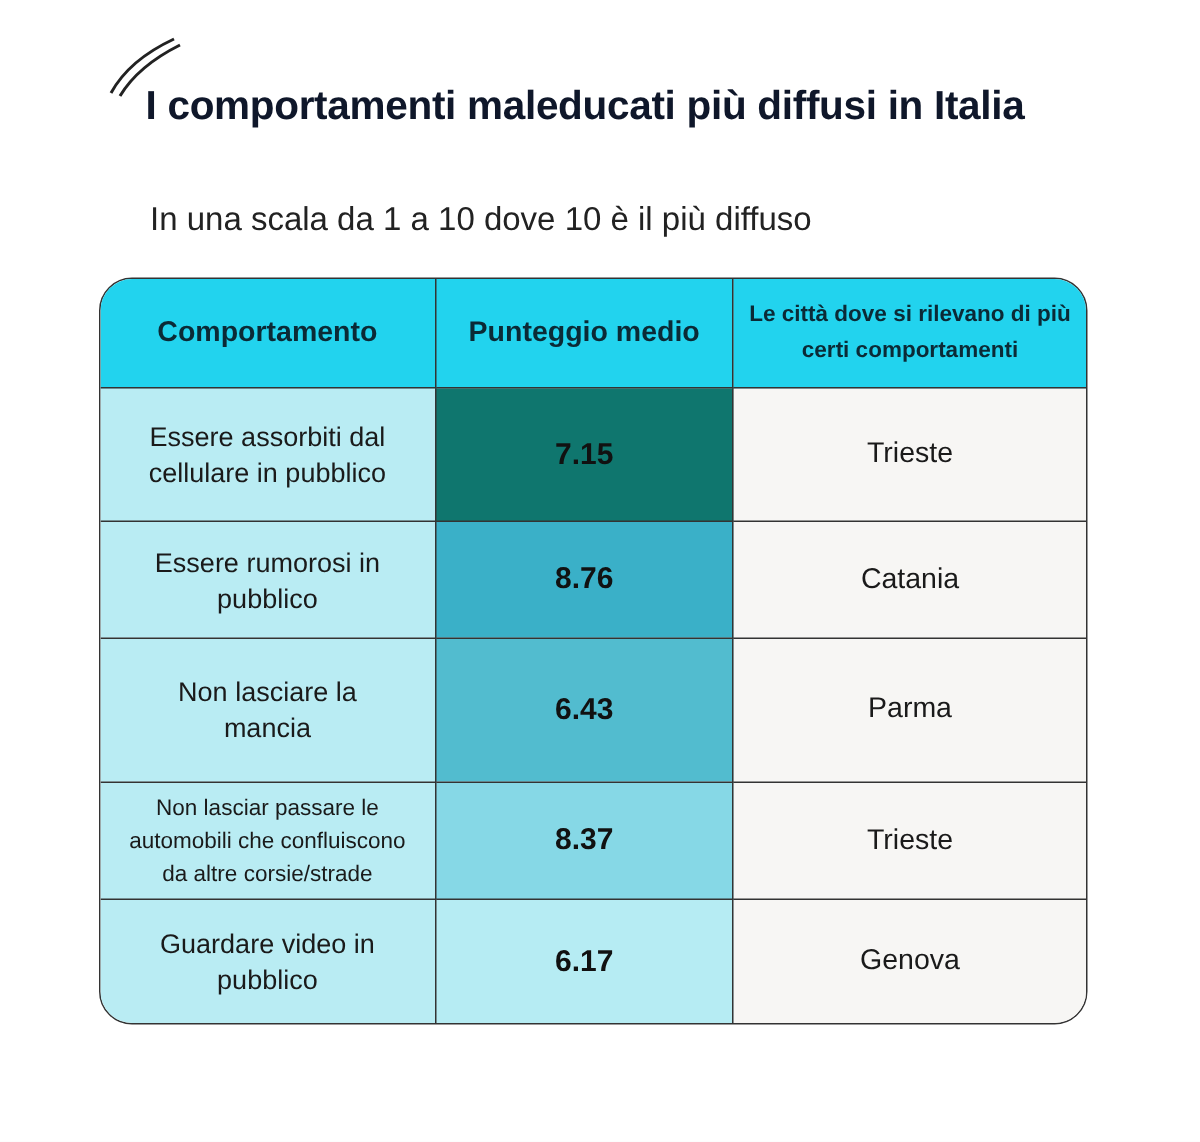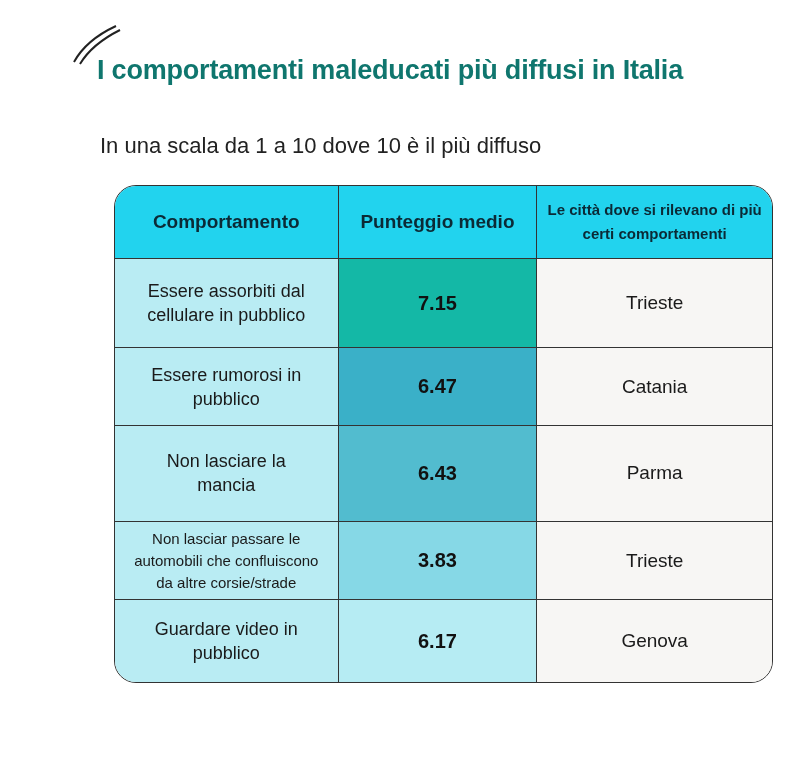--- a/index.html
+++ b/index.html
@@ -1,20 +1,20 @@
 <!DOCTYPE html>
 <html><head>
 <meta charset="utf-8">
 <style>
   html, body { margin: 0; padding: 0; background: #ffffff; }
   body { width: 800px; height: 761px; position: relative; font-family: "Liberation Sans", sans-serif; color: #111; overflow: hidden; }
   .deco { position: absolute; left: 72px; top: 22px; }
-  .title { position: absolute; left: 97px; top: 52px; width: 620px; font-size: 27px; font-weight: bold; line-height: 36px; color: #0f766e; letter-spacing: -0.2px; }
+  .title { position: absolute; left: 97px; top: 52px; width: 620px; font-size: 27px; font-weight: bold; line-height: 36px; color: #0f172a; letter-spacing: -0.2px; }
   .subtitle { position: absolute; left: 100px; top: 133px; font-size: 22px; color: #222; }
-  .table-wrap { position: absolute; left: 66px; top: 185px; width: 657px; height: 496px; border: 1.5px solid #333; border-radius: 22px; overflow: hidden; background: #f7f6f4; margin-left: 48px; }
+  .table-wrap { position: absolute; left: 66px; top: 185px; width: 657px; height: 496px; border: 1.5px solid #333; border-radius: 22px; overflow: hidden; background: #f7f6f4; }
   table { border-collapse: collapse; width: 100%; height: 100%; table-layout: fixed; }
   th, td { border: 1px solid #333; text-align: center; vertical-align: middle; padding: 0 4px; }
   tr:first-child th { border-top: none; }
   tr:last-child td { border-bottom: none; }
   th:first-child, td:first-child { border-left: none; }
   th:last-child, td:last-child { border-right: none; }
   th { background: #22d3ee; color: #0b2a36; font-weight: bold; height: 72px; }
   th.h1, th.h2 { font-size: 19px; }
   th.h3 { font-size: 15px; line-height: 24px; }
   td.behavior { background: #b9ecf3; font-size: 18px; line-height: 24px; color: #1a1a1a; }
@@ -42,36 +42,36 @@
         <col class="c3">
       </colgroup>
     <tbody>
         <tr>
       <th class="h1">Comportamento</th>
       <th class="h2">Punteggio medio</th>
       <th class="h3">Le città dove si rilevano di più certi comportamenti</th>
     </tr>
     <tr style="height:89px">
       <td class="behavior" style="padding:0 32px">Essere assorbiti dal cellulare in pubblico</td>
-      <td class="score" style="background:#14b8a6">7.15</td>
+      <td class="score" style="background:#0f766e">7.15</td>
       <td class="city">Trieste</td>
     </tr>
     <tr style="height:77px">
       <td class="behavior" style="padding:0 3px">Essere rumorosi in pubblico</td>
-      <td class="score" style="background:#3ab0c8">6.47</td>
+      <td class="score" style="background:#3ab0c8">8.76</td>
       <td class="city">Catania</td>
     </tr>
     <tr style="height:96px">
       <td class="behavior" style="padding:0 24px">Non lasciare la mancia</td>
       <td class="score" style="background:#52bccf">6.43</td>
       <td class="city">Parma</td>
     </tr>
     <tr style="height:78px">
       <td class="behavior small" style="padding:0 16px">Non lasciar passare le automobili che confluiscono da altre corsie/strade</td>
-      <td class="score" style="background:#86d8e6">3.83</td>
+      <td class="score" style="background:#86d8e6">8.37</td>
       <td class="city">Trieste</td>
     </tr>
     <tr style="height:82px">
       <td class="behavior" style="padding:0 24px">Guardare video in pubblico</td>
       <td class="score" style="background:#b6ecf3">6.17</td>
       <td class="city">Genova</td>
     </tr>
   </tbody>
     </table>
 </div>

